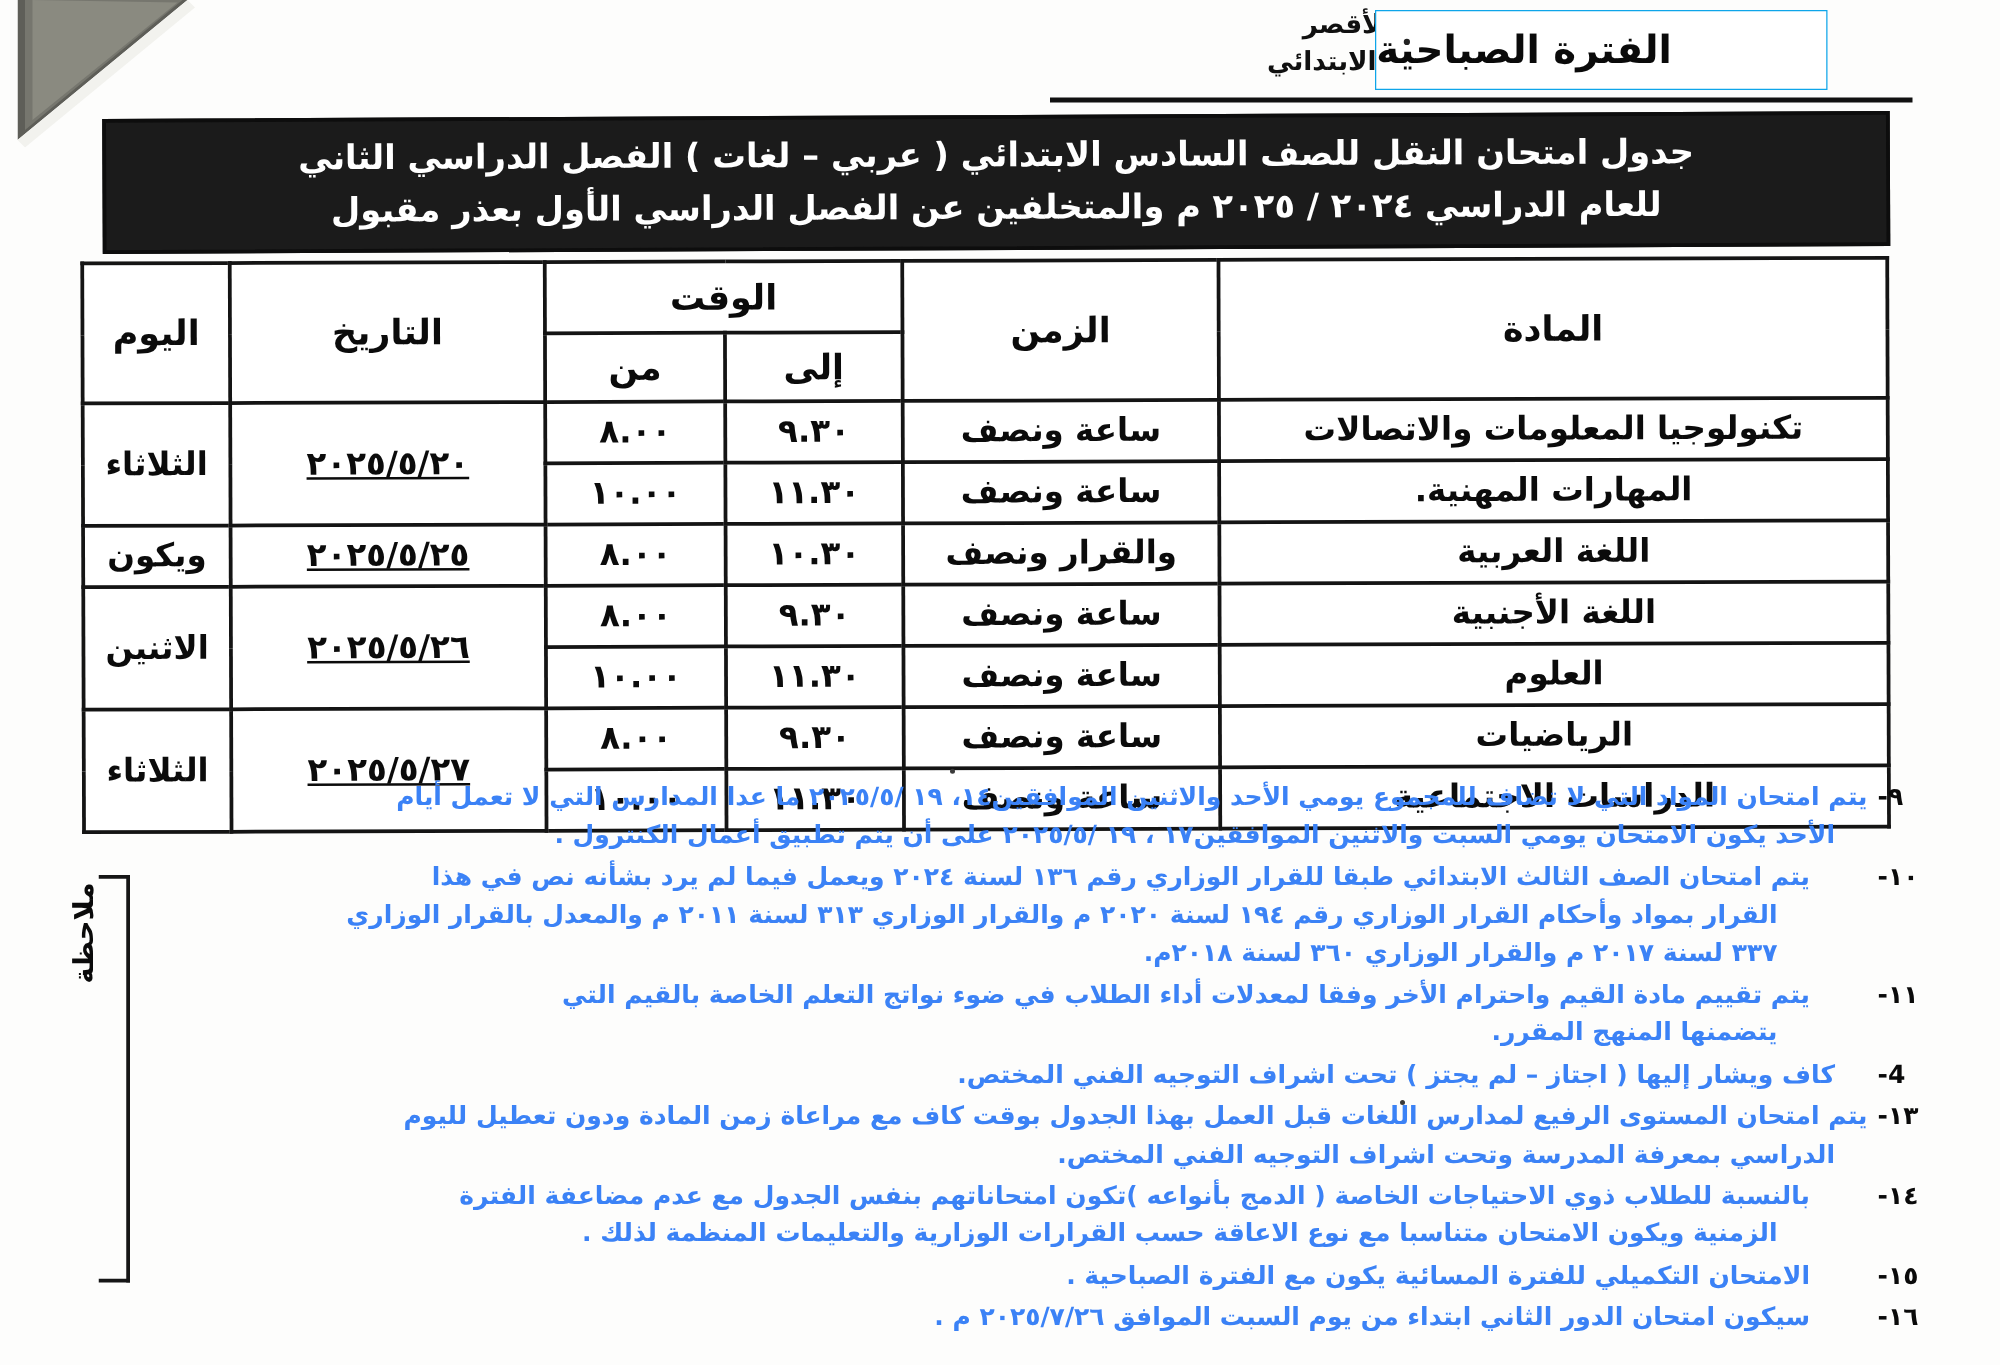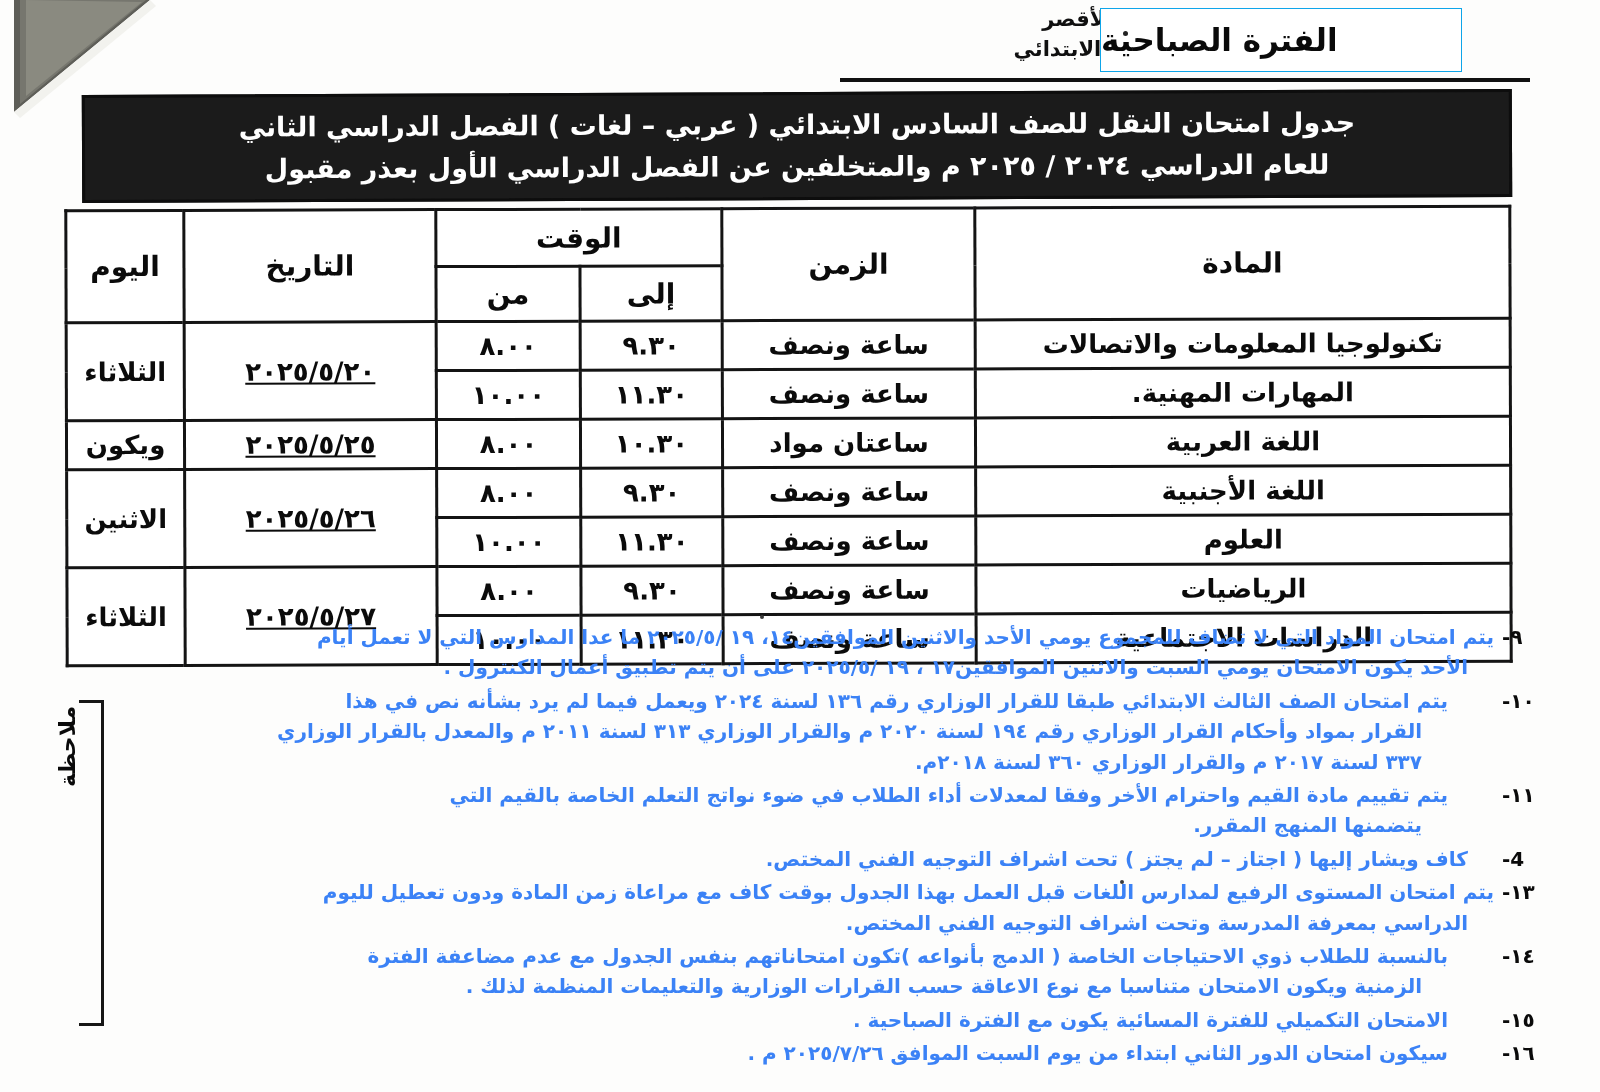--- a/index.html
+++ b/index.html
@@ -297,21 +297,21 @@
 
         <tr>
           <td class="subject">المهارات المهنية.</td>
           <td class="dur">ساعة ونصف</td>
           <td class="time">١١.٣٠</td>
           <td class="time">١٠.٠٠</td>
         </tr>
 
         <tr>
           <td class="subject">اللغة العربية</td>
-          <td class="dur">ساعتان مواد</td>
+          <td class="dur">والقرار ونصف</td>
           <td class="time">١٠.٣٠</td>
           <td class="time">٨.٠٠</td>
           <td class="date">٢٠٢٥/٥/٢٥</td>
           <td class="day">ويكون</td>
         </tr>
 
         <tr>
           <td class="subject">اللغة الأجنبية</td>
           <td class="dur">ساعة ونصف</td>
           <td class="time">٩.٣٠</td>

